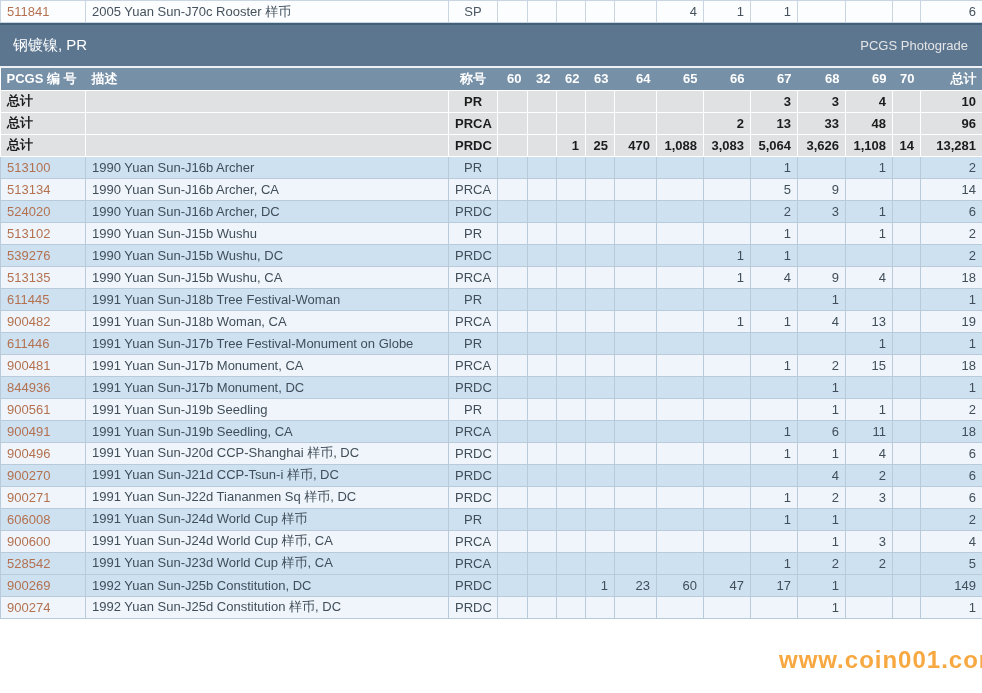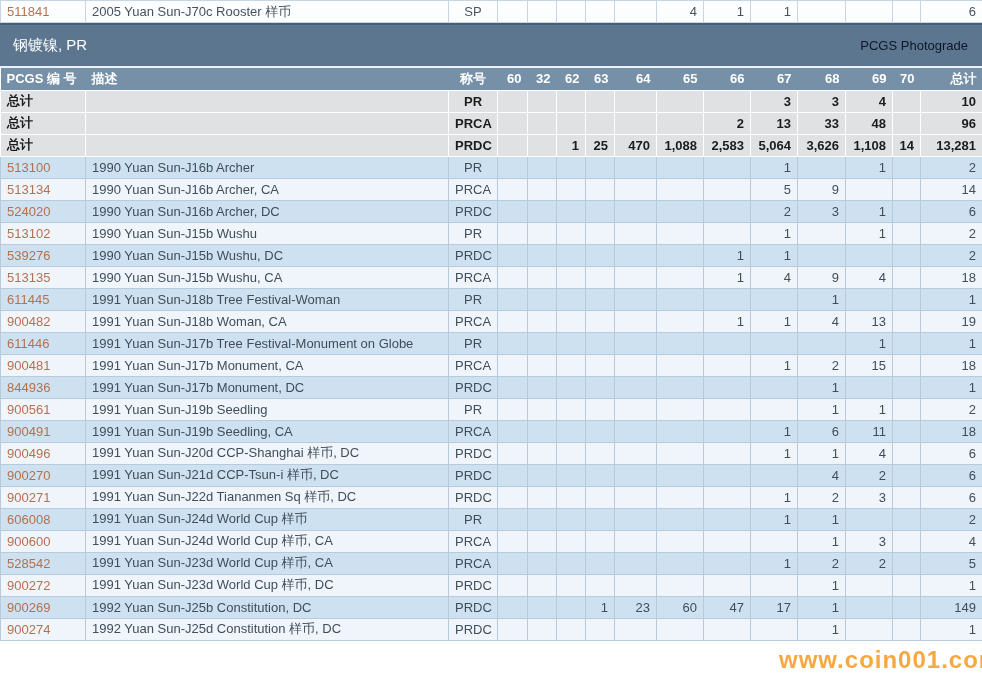--- a/index.html
+++ b/index.html
@@ -19,21 +19,21 @@
   .top-grid td{background:#fcfdfe;border:1px solid #c9d6e2;color:#45525e;}
 
   
   .section-band{
     height:45px;box-sizing:border-box;background:#5c7690;
     border-top:2px solid #42607a;border-bottom:2px solid #edf1f5;
     display:flex;align-items:center;justify-content:space-between;
     padding:0 14px 0 13px;
   }
   .section-title{color:#ffffff;font-weight:normal;font-size:15px;}
-  .photograde-link{color:#0f172a;font-size:13px;text-decoration:none;cursor:pointer;}
+  .photograde-link{color:#e5e5e5;font-size:13px;text-decoration:none;cursor:pointer;}
 
   
   .main-grid th{
     background:#7690a8;color:#ffffff;font-weight:bold;font-size:12px;
     border:none;height:24px;
   }
   th.c-id, th.c-desc{text-align:left;}
   th.c-desig{text-align:center;}
   th.c-num{text-align:right;}
 
@@ -186,21 +186,21 @@
         <tr class="row-summary">
           <td class="c-id">总计</td>
           <td class="c-desc"></td>
           <td class="c-desig">PRDC</td>
           <td class="c-num"></td>
           <td class="c-num"></td>
           <td class="c-num">1</td>
           <td class="c-num">25</td>
           <td class="c-num">470</td>
           <td class="c-num">1,088</td>
-          <td class="c-num">2,583</td>
+          <td class="c-num">3,083</td>
           <td class="c-num">5,064</td>
           <td class="c-num">3,626</td>
           <td class="c-num">1,108</td>
           <td class="c-num">14</td>
           <td class="c-num c-total">13,281</td>
         </tr>
       </tbody>
     <tbody id="data-body" class="data-body">
         <tr class="row-blue">
           <td class="c-id"><span class="id-link">513100</span></td>
@@ -518,37 +518,20 @@
           <td class="c-num"></td>
           <td class="c-num"></td>
           <td class="c-num"></td>
           <td class="c-num"></td>
           <td class="c-num">1</td>
           <td class="c-num">2</td>
           <td class="c-num">2</td>
           <td class="c-num"></td>
           <td class="c-num c-total">5</td>
         </tr>
-        <tr class="row-light">
-          <td class="c-id"><span class="id-link">900272</span></td>
-          <td class="c-desc">1991 Yuan Sun-J23d World Cup 样币, DC</td>
-          <td class="c-desig">PRDC</td>
-          <td class="c-num"></td>
-          <td class="c-num"></td>
-          <td class="c-num"></td>
-          <td class="c-num"></td>
-          <td class="c-num"></td>
-          <td class="c-num"></td>
-          <td class="c-num"></td>
-          <td class="c-num"></td>
-          <td class="c-num">1</td>
-          <td class="c-num"></td>
-          <td class="c-num"></td>
-          <td class="c-num c-total">1</td>
-        </tr>
         <tr class="row-blue">
           <td class="c-id"><span class="id-link">900269</span></td>
           <td class="c-desc">1992 Yuan Sun-J25b Constitution, DC</td>
           <td class="c-desig">PRDC</td>
           <td class="c-num"></td>
           <td class="c-num"></td>
           <td class="c-num"></td>
           <td class="c-num">1</td>
           <td class="c-num">23</td>
           <td class="c-num">60</td>

